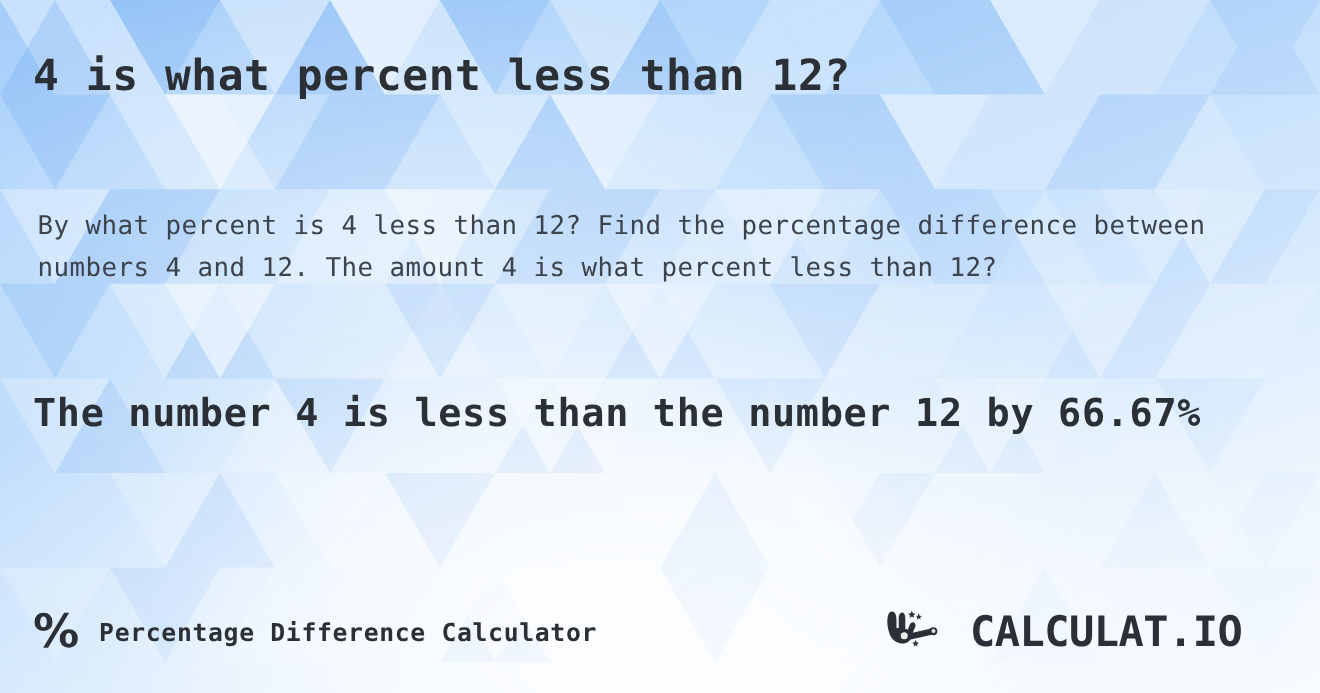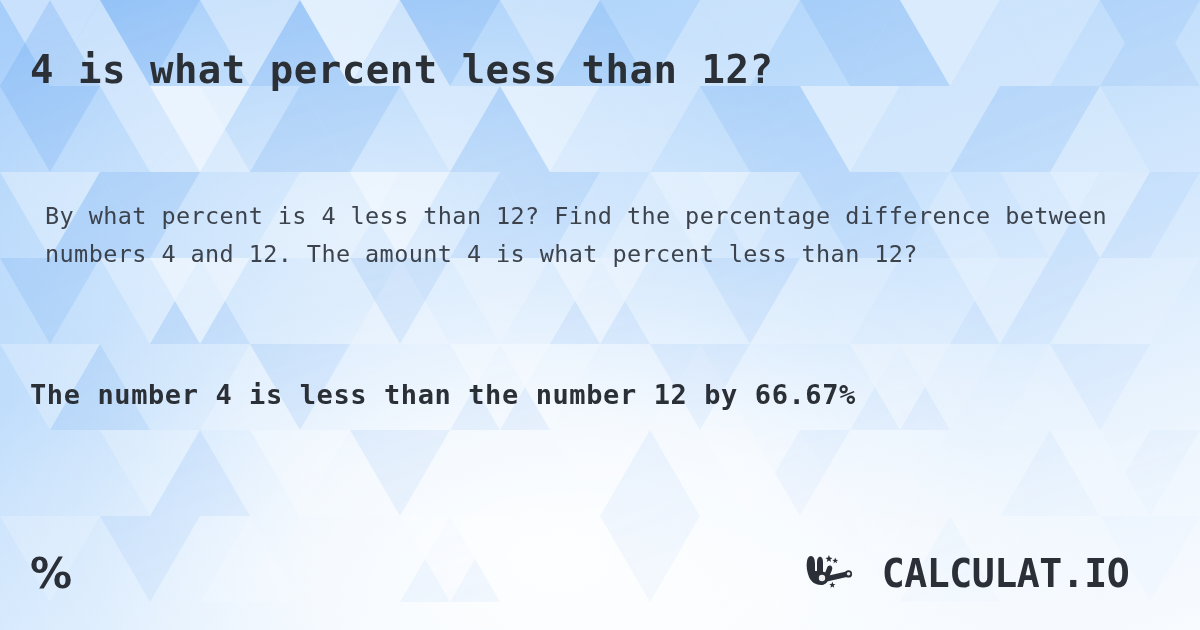--- a/index.html
+++ b/index.html
@@ -58,35 +58,35 @@
     letter-spacing: 0.5px;
     color: #2b2f36;
     white-space: nowrap;
   }
 
   .description {
     position: absolute;
     left: 30px;
     top: 182px;
     width: 1110px;
-    margin: 15px;
+    margin: 4px;
     font-size: 23.5px;
     line-height: 38px;
     font-weight: 400;
     letter-spacing: 0.4px;
     color: #3c434d;
   }
 
   .result {
     position: absolute;
     left: 30px;
-    top: 373px;
+    top: 355px;
     width: 1080px;
     margin: 0;
-    font-size: 27px;
+    font-size: 35px;
     line-height: 43px;
     font-weight: 700;
     letter-spacing: 0.6px;
     color: #2b2f36;
   }
 
   
   .footer {
     position: absolute;
     left: 30px;
@@ -295,20 +295,21 @@
     <h1 class="page-title">4 is what percent less than 12?</h1>
 
     <p class="description">By what percent is 4 less than 12? Find the percentage difference between numbers 4 and 12. The amount 4 is what percent less than 12?</p>
 
     <p class="result">The number 4 is less than the number 12 by 66.67%</p>
 
     <div class="footer">
 
       <div class="brand-left">
         <span class="percent-icon">%</span>
+        <span class="brand-text">Percentage Difference Calculator</span>
       </div>
 
       <div class="brand-right">
         <svg class="wand-icon" viewBox="0 0 58 46">
 
           <path fill="#2b3038" d="M9 3 C12 3 13 7 13 11 L13 18 L15 18 L15 9 C15 5 17 3 19 4 C21 5 21 8 21 11 L21 19 L23 20 L25 15 C26 12 29 12 30 14 C31 16 29 19 28 22 L26 27 C25 30 22 32 19 32 C14 32 9 29 7 24 C5 19 4 13 5 8 C5.6 4.6 7 3 9 3 Z"></path>
 
           <circle cx="20" cy="25" r="6.5" fill="#2b3038"></circle>
           <circle cx="20" cy="25" r="3.2" fill="#ffffff" fill-opacity="0.92"></circle>
 

